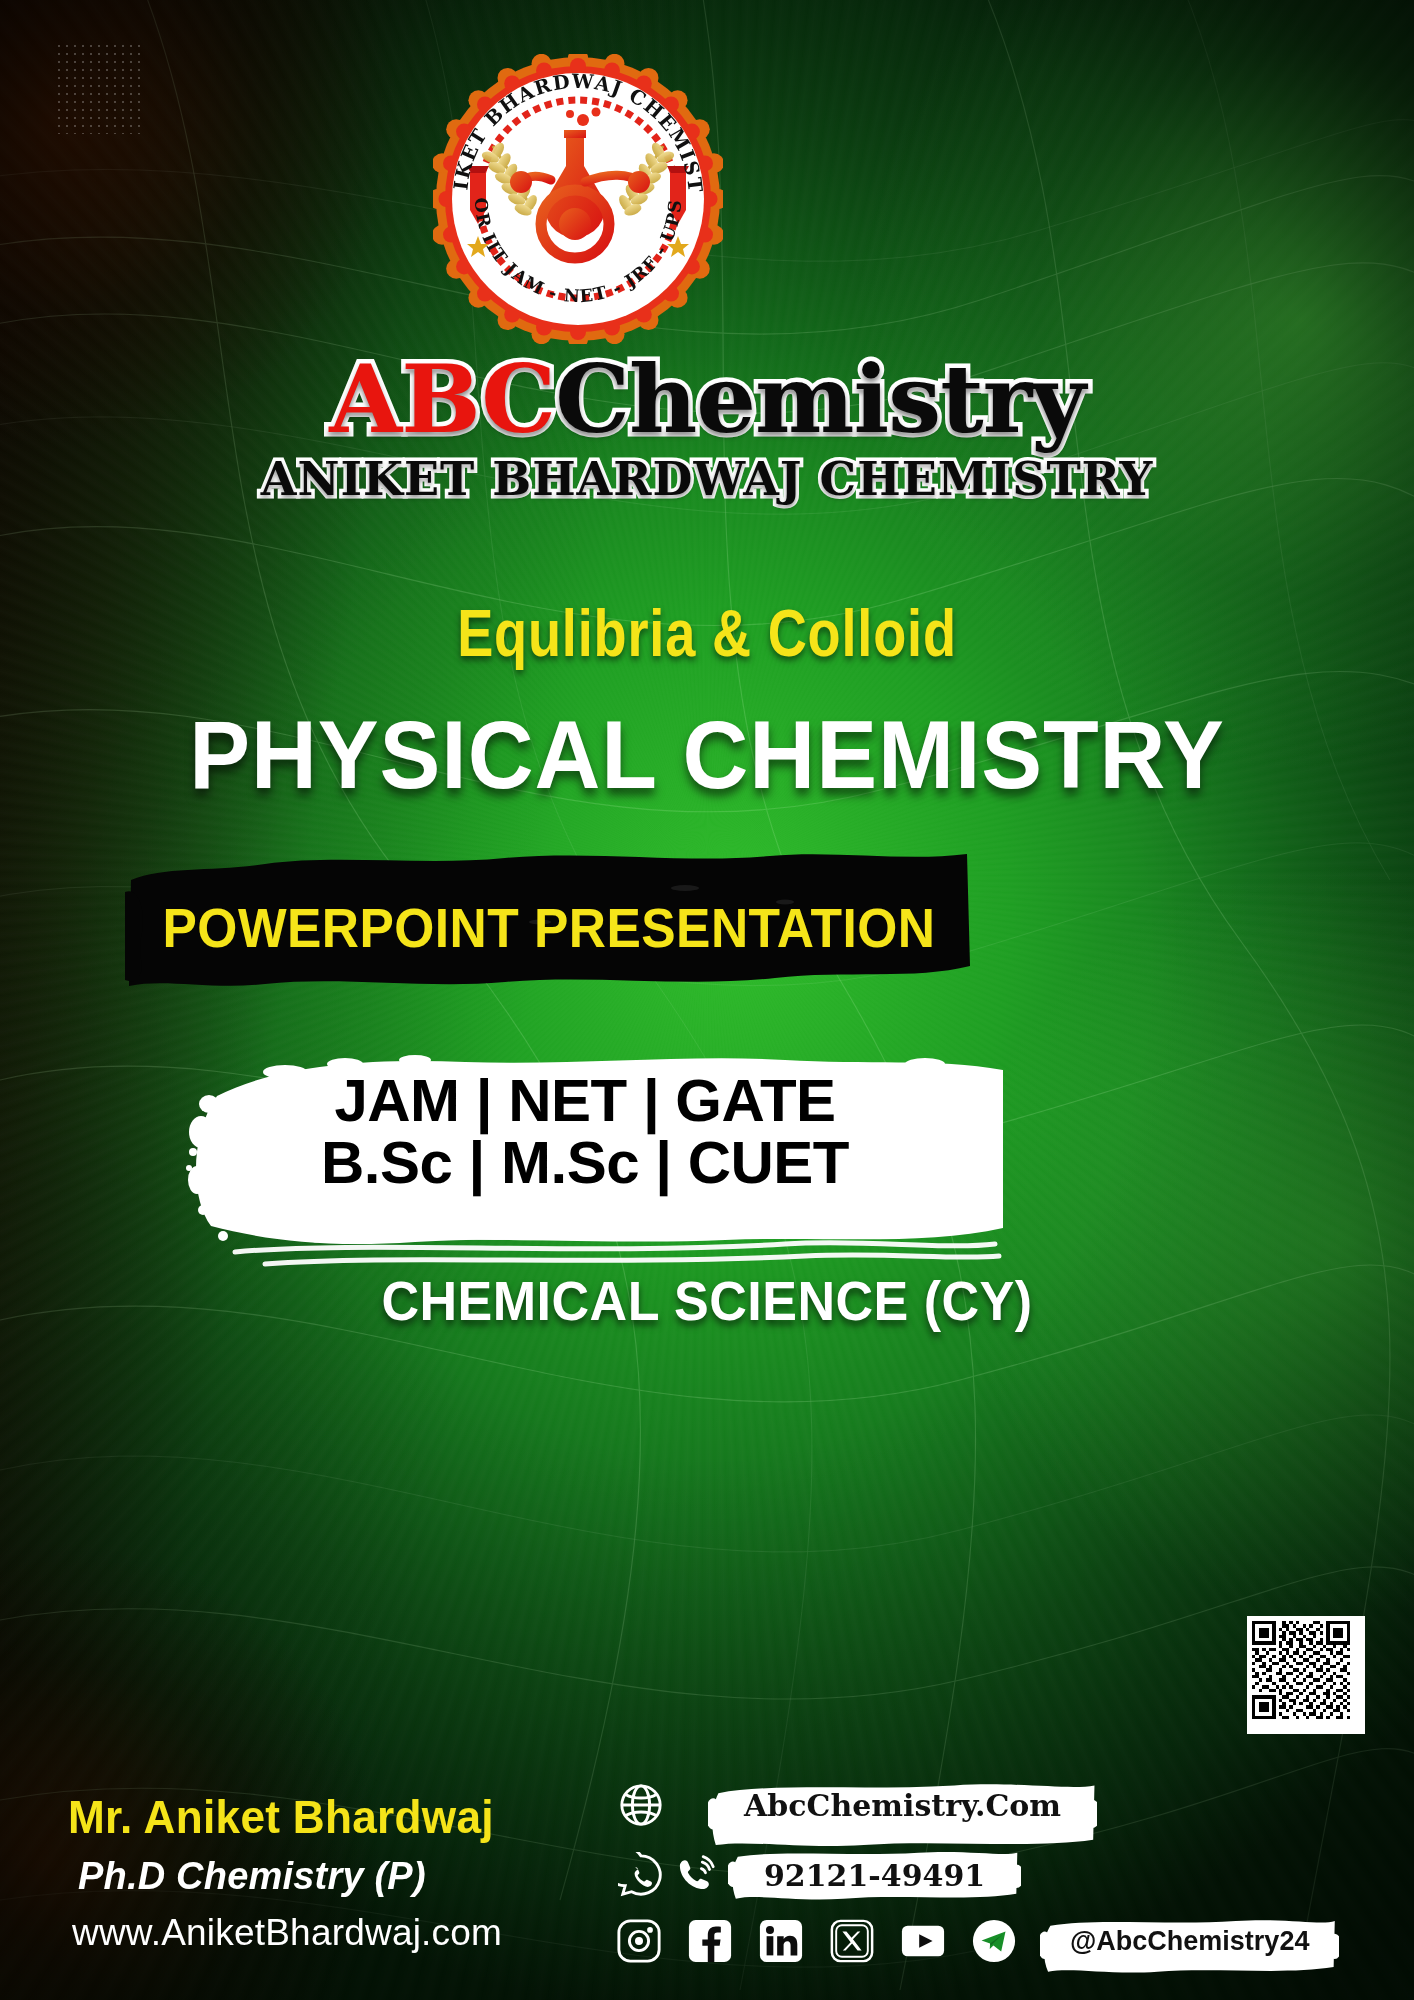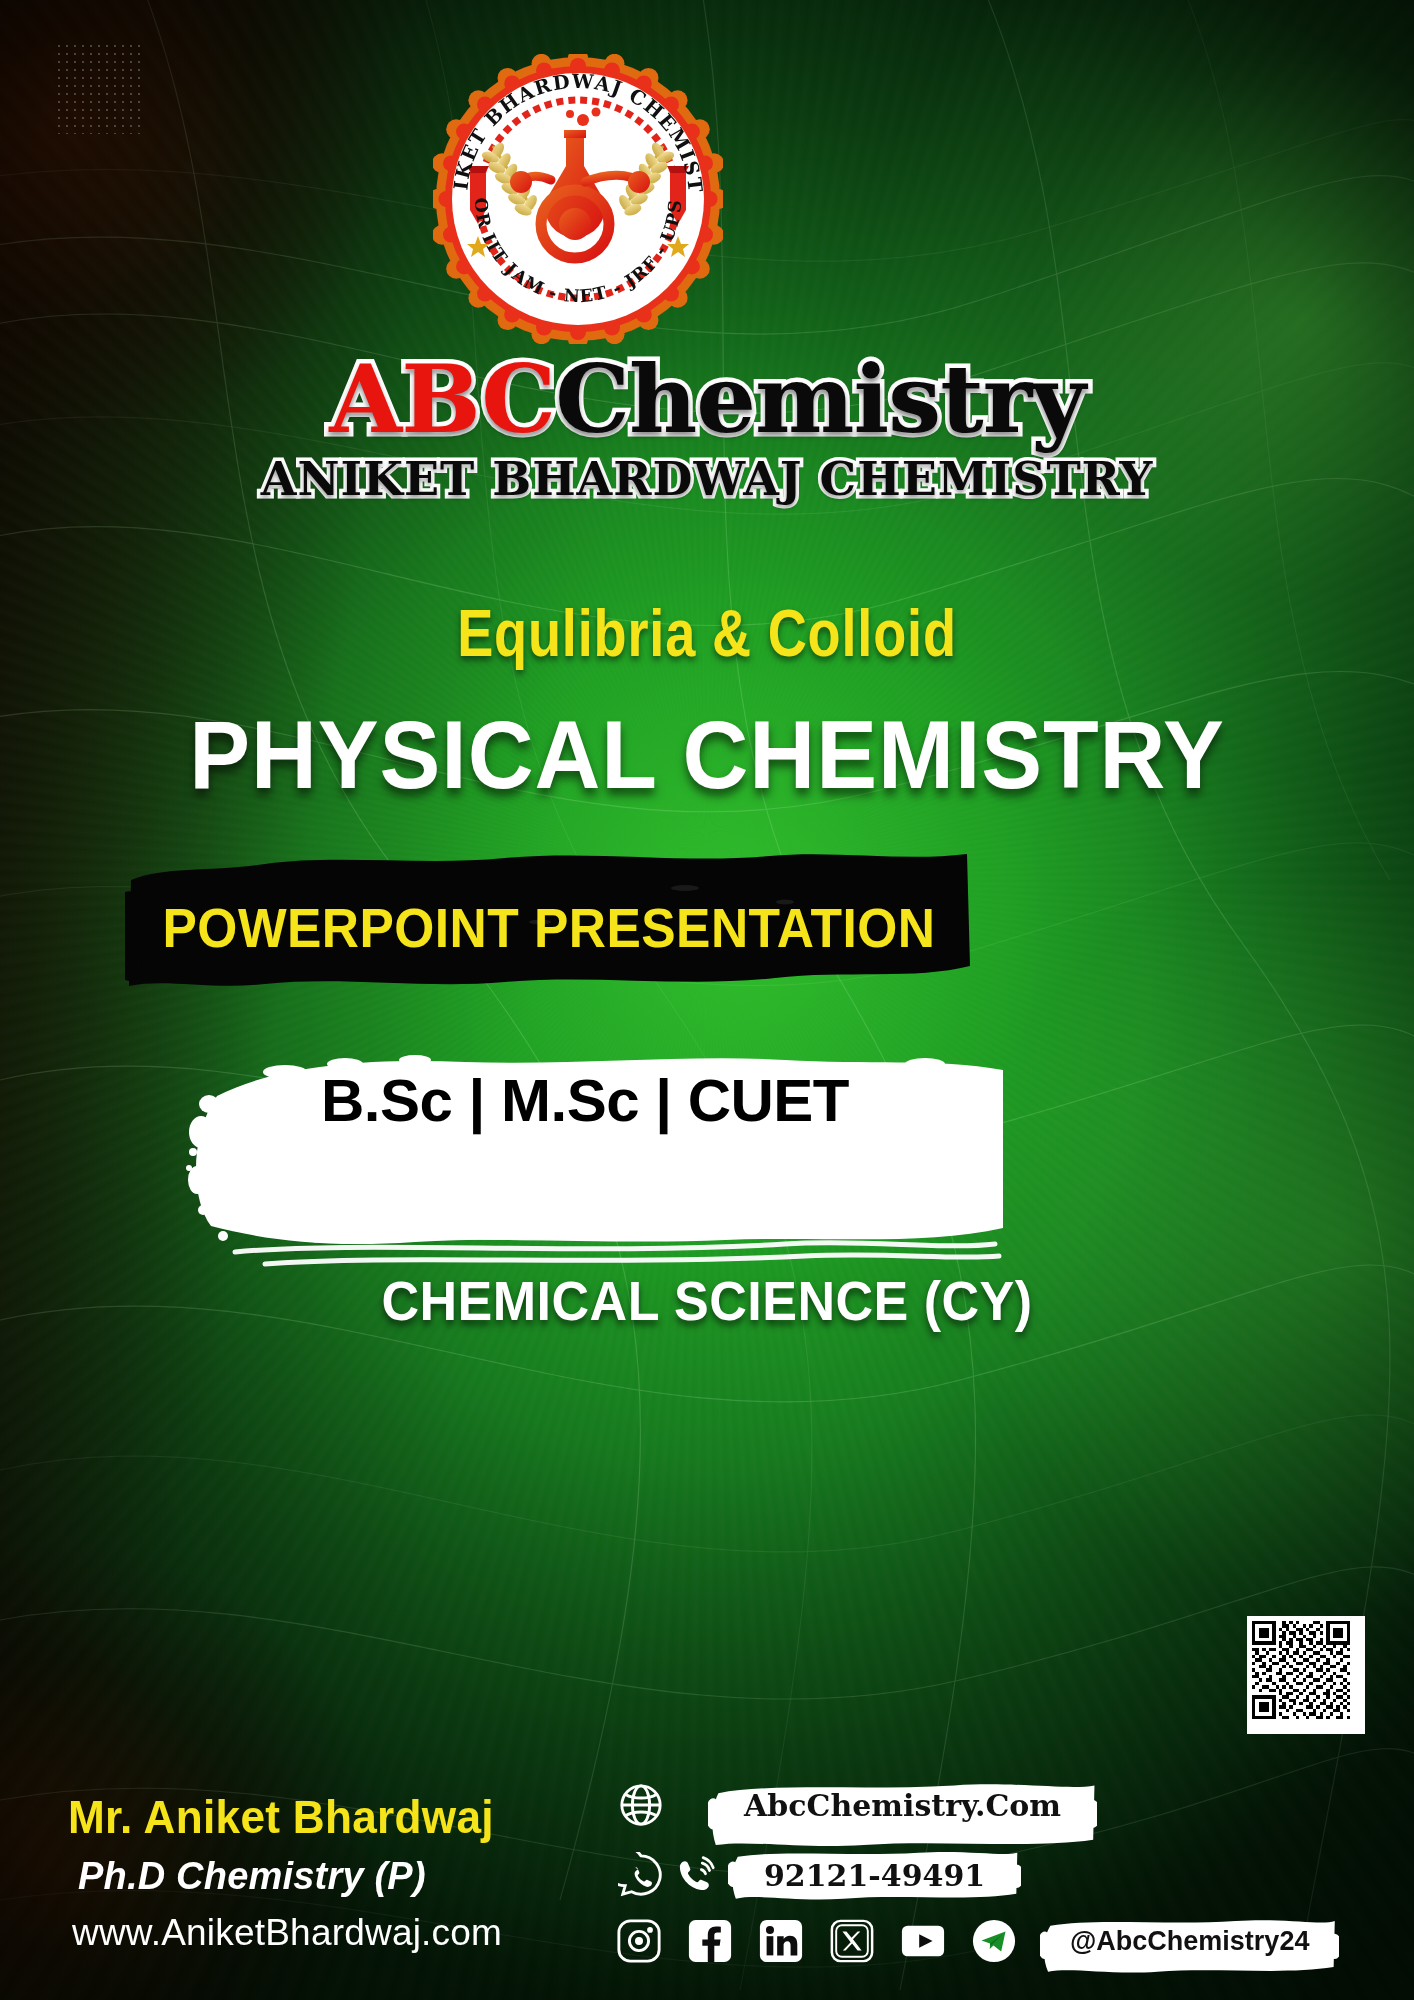--- a/index.html
+++ b/index.html
@@ -94,21 +94,21 @@
   .f-deg{position:absolute;left:78px;top:1855px;
     font-family:"Liberation Sans", sans-serif;font-weight:700;font-size:38px;
     color:#ffffff;letter-spacing:.2px;white-space:nowrap;font-style:italic;}
   .f-site{position:absolute;left:72px;top:1912px;
     font-family:"Liberation Sans", sans-serif;font-weight:400;font-size:37px;
     color:#ffffff;letter-spacing:.2px;white-space:nowrap;}
 
   
   .c-row{position:absolute;display:flex;align-items:center;}
   .c-web{left:618px;top:1782px;gap:32px;}
-  .c-phone{left:618px;top:1852px;align-items:flex-end;}
+  .c-phone{left:618px;top:1852px;}
   .c-ico{width:46px;height:46px;flex:0 0 auto;}
   .c-ico2{width:44px;height:44px;flex:0 0 auto;margin-left:8px;}
   .brushtag{position:relative;margin-left:22px;height:46px;display:flex;align-items:center;
     padding:0 26px;}
   .brushtag .bt-bg{position:absolute;inset:-7px -10px;}
   .brushtag .bt-txt{position:relative;font-family:"DejaVu Serif", serif;font-weight:700;
     font-size:30px;color:#111;white-space:nowrap;}
 
   .social{position:absolute;left:616px;top:1918px;display:flex;align-items:center;gap:25px;}
   .si{width:46px;height:46px;flex:0 0 auto;}
@@ -361,20 +361,21 @@
       <path d="M150 200 C 260 192, 380 202, 500 196"></path>
     </g>
     <g fill="#ffffff">
       <circle cx="28" cy="112" r="4"></circle>
         <circle cx="24" cy="128" r="3"></circle>
       <circle cx="38" cy="170" r="5"></circle>
         <circle cx="58" cy="196" r="5"></circle>
     </g>
   </svg>
   <div class="exam-rows">
+    <div class="exam-row">JAM  |  NET  | GATE</div>
     <div class="exam-row">B.Sc  | M.Sc | CUET</div>
   </div>
 
   <div class="chemsci">CHEMICAL SCIENCE (CY)</div>
 
   <div class="f-name">Mr. Aniket Bhardwaj</div>
   <div class="f-deg">Ph.D Chemistry (P)</div>
   <div class="f-site">www.AniketBhardwaj.com</div>
 
   <div class="c-row c-web">

